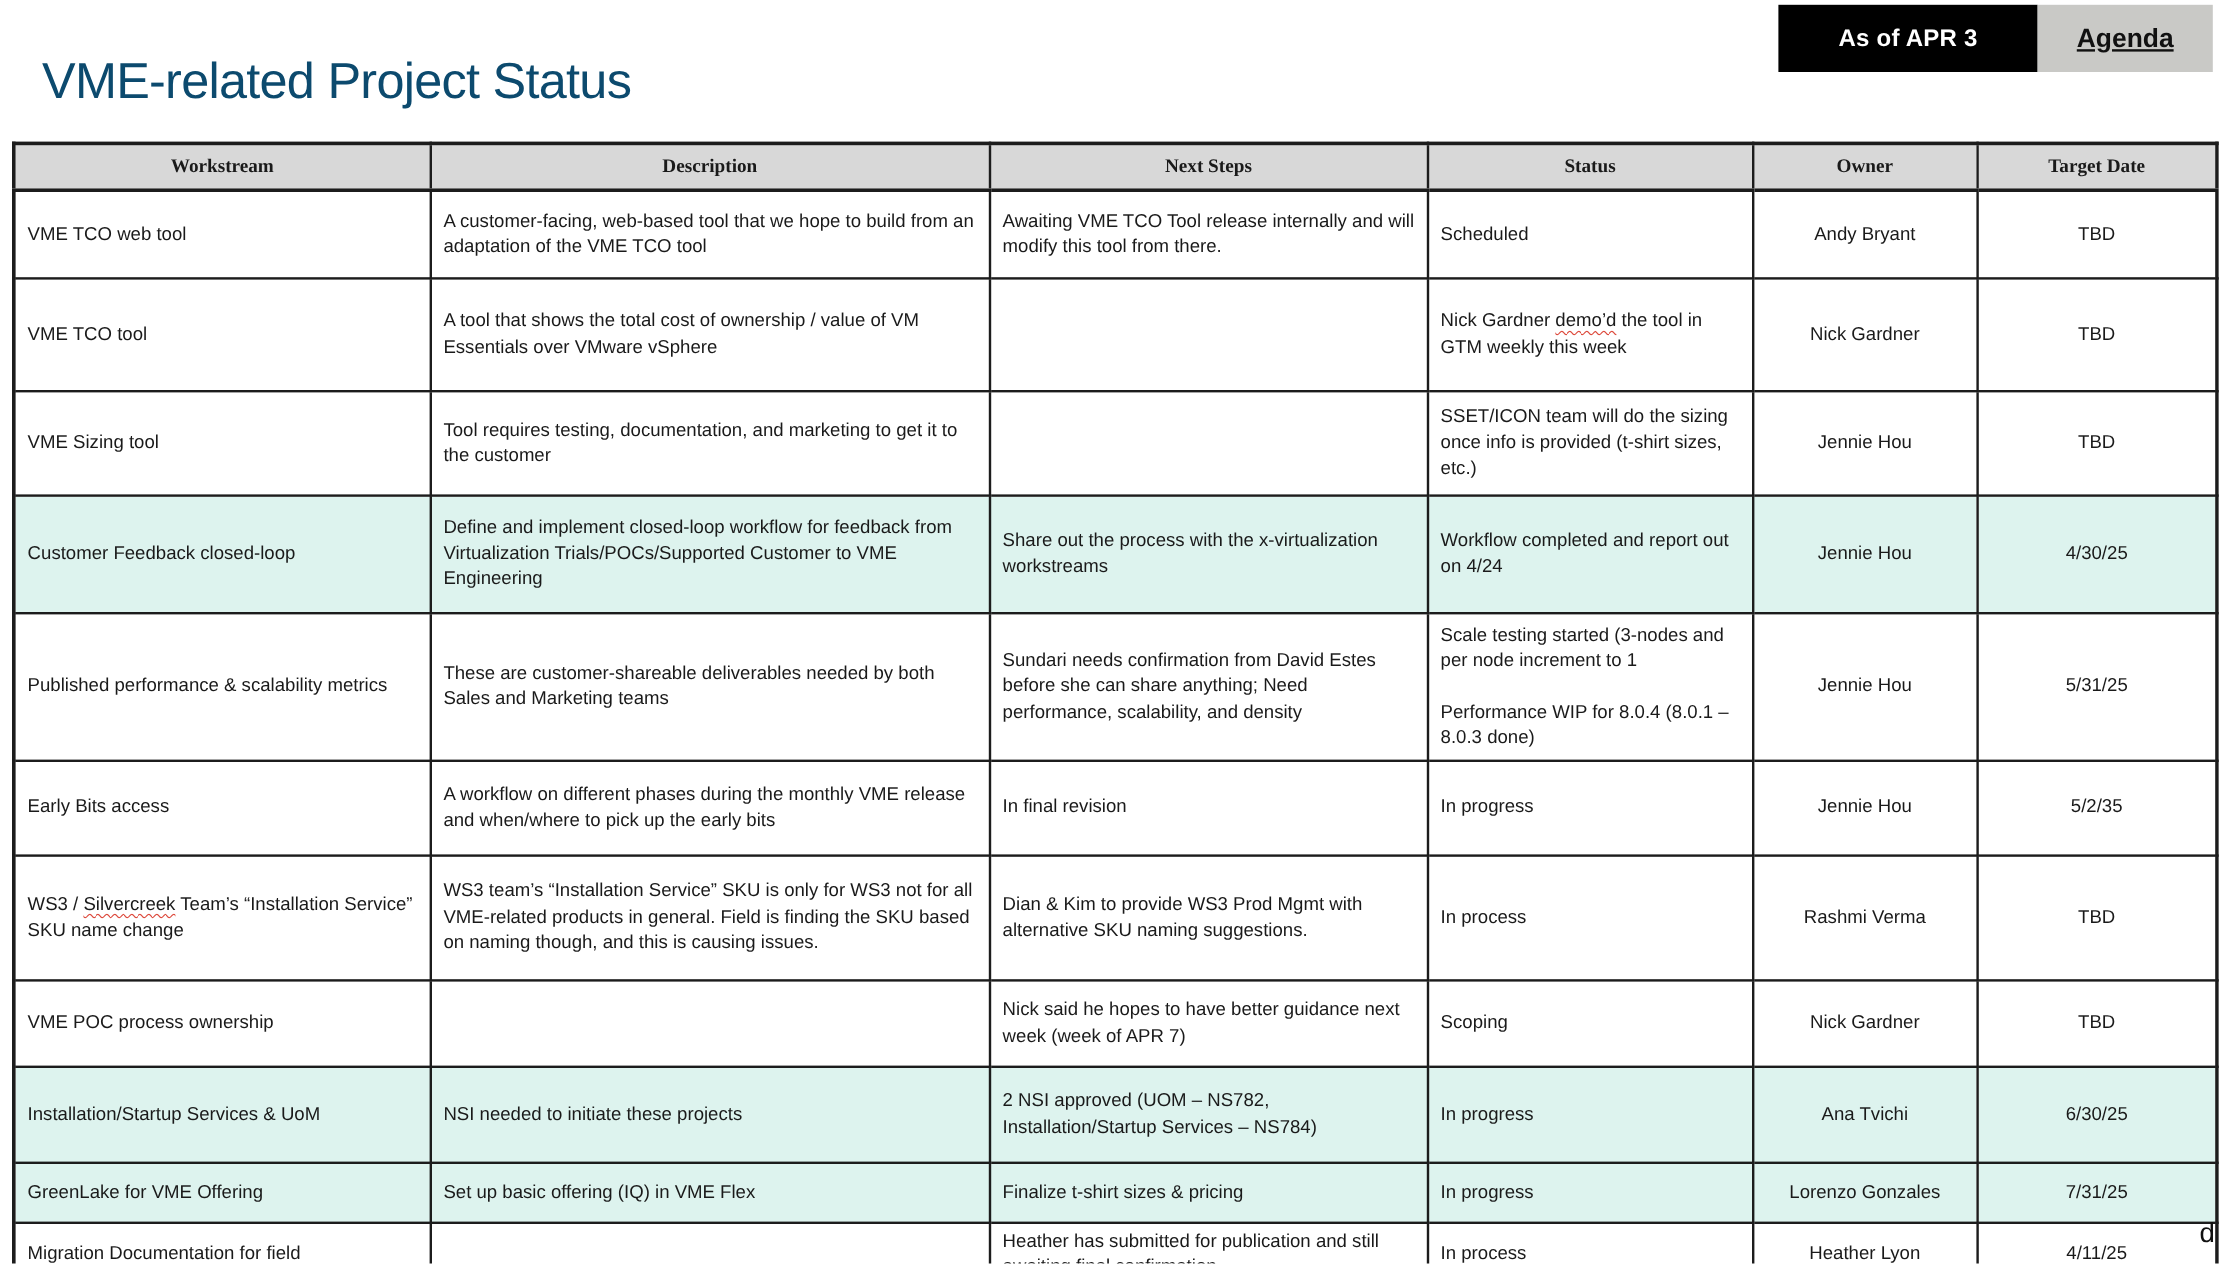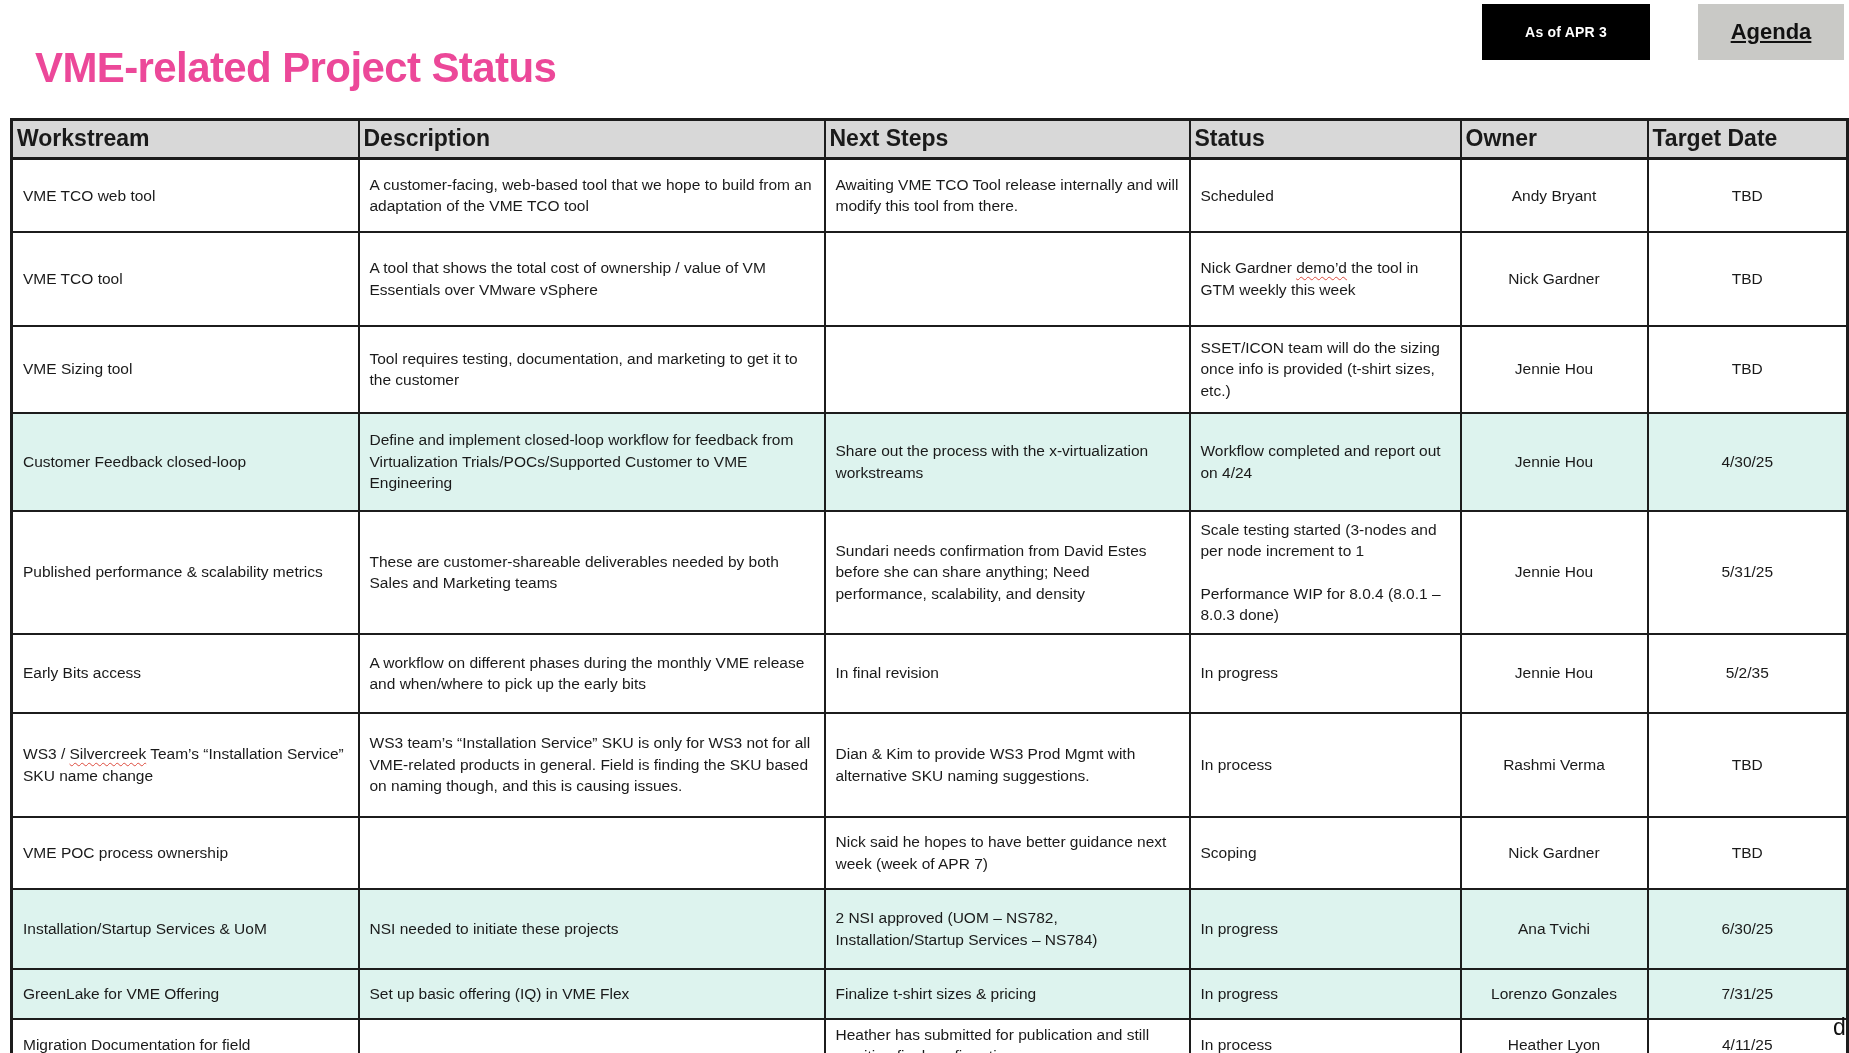--- a/index.html
+++ b/index.html
@@ -13,27 +13,27 @@
     --text-color:#1a1a1a;
   }
   html,body{margin:0;padding:0;}
   body{
     width:1849px;height:1053px;position:relative;background:#ffffff;
     font-family:"Liberation Sans", sans-serif;color:var(--text-color);
     overflow:hidden;
   }
   .page-title{
     position:absolute;left:35px;top:44px;
-    font-size:42px;font-weight:bold;letter-spacing:-0.6px;color:#ec4899;
+    font-size:42px;font-weight:normal;letter-spacing:-0.6px;color:#0c4a6e;
   }
   .asof-badge{
-    position:absolute;left:1482px;top:4px;width:168px;height:56px;
+    position:absolute;left:1482px;top:4px;width:216px;height:56px;
     background:var(--badge-bg);color:var(--badge-text);
     display:flex;align-items:center;justify-content:center;
-    font-weight:bold;font-size:14px;letter-spacing:0.2px;
+    font-weight:bold;font-size:20px;letter-spacing:0.2px;
   }
   .agenda-badge{
     position:absolute;left:1698px;top:4px;width:146px;height:56px;
     background:var(--agenda-bg);color:#111;
     display:flex;align-items:center;justify-content:center;
     font-weight:bold;font-size:22px;text-decoration:underline;
     cursor:pointer;
   }
   table.status-table{
     position:absolute;left:10px;top:118px;width:1836px;
@@ -42,22 +42,22 @@
   }
   .status-table th,.status-table td{
     border:2px solid var(--border-color);
     vertical-align:middle;
     padding:4px 10px;
     font-size:15.5px;line-height:1.38;
     overflow:hidden;
   }
   .status-table thead th{
     background:var(--header-bg);
-    font-size:23px;font-weight:bold;text-align:left;
-    height:32px;padding:2px 4px;border-bottom-width:3px;
+    font-size:16px;font-weight:bold;text-align:center;
+    height:32px;padding:2px 4px;border-bottom-width:3px;font-family:Liberation Serif, serif;
   }
   .status-table td.center{text-align:center;}
   .status-table tbody tr.hl td{background:var(--highlight-bg);}
   .cell-text{white-space:pre-line;}
   .squiggle{
     text-decoration-line:underline;
     text-decoration-style:wavy;
     text-decoration-color:var(--squiggle-color);
     text-decoration-thickness:1px;
     text-underline-offset:3px;

